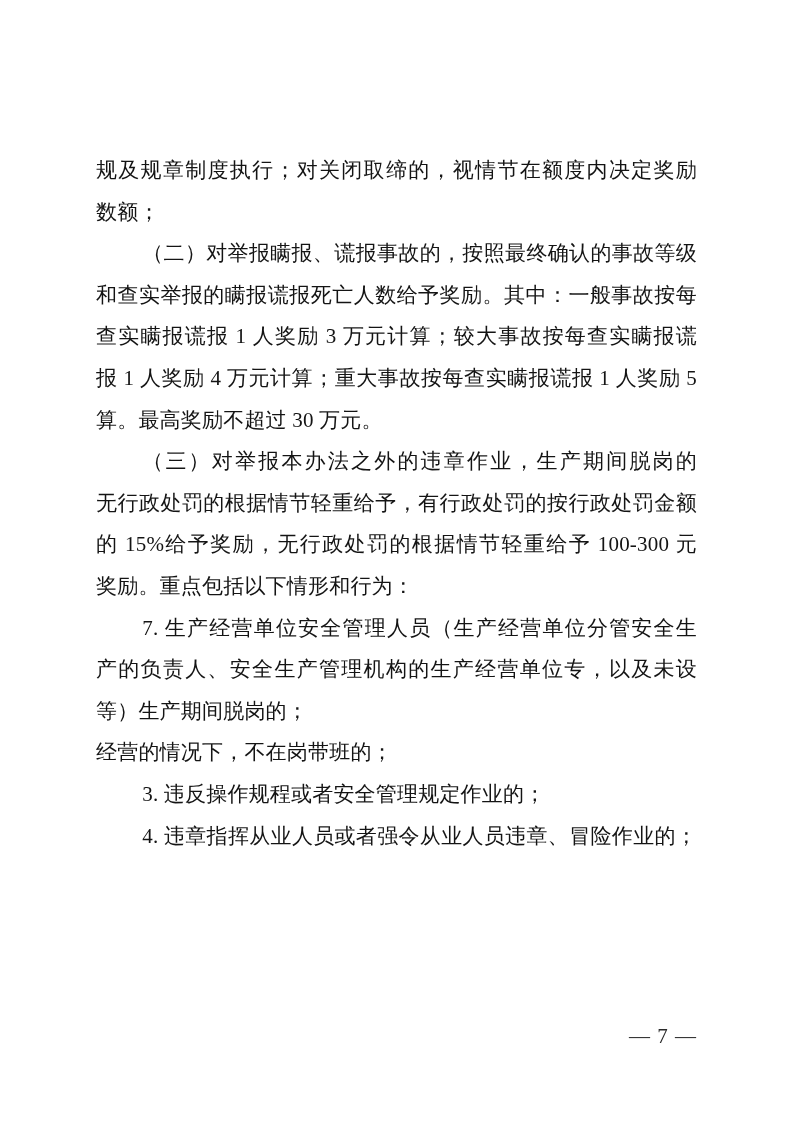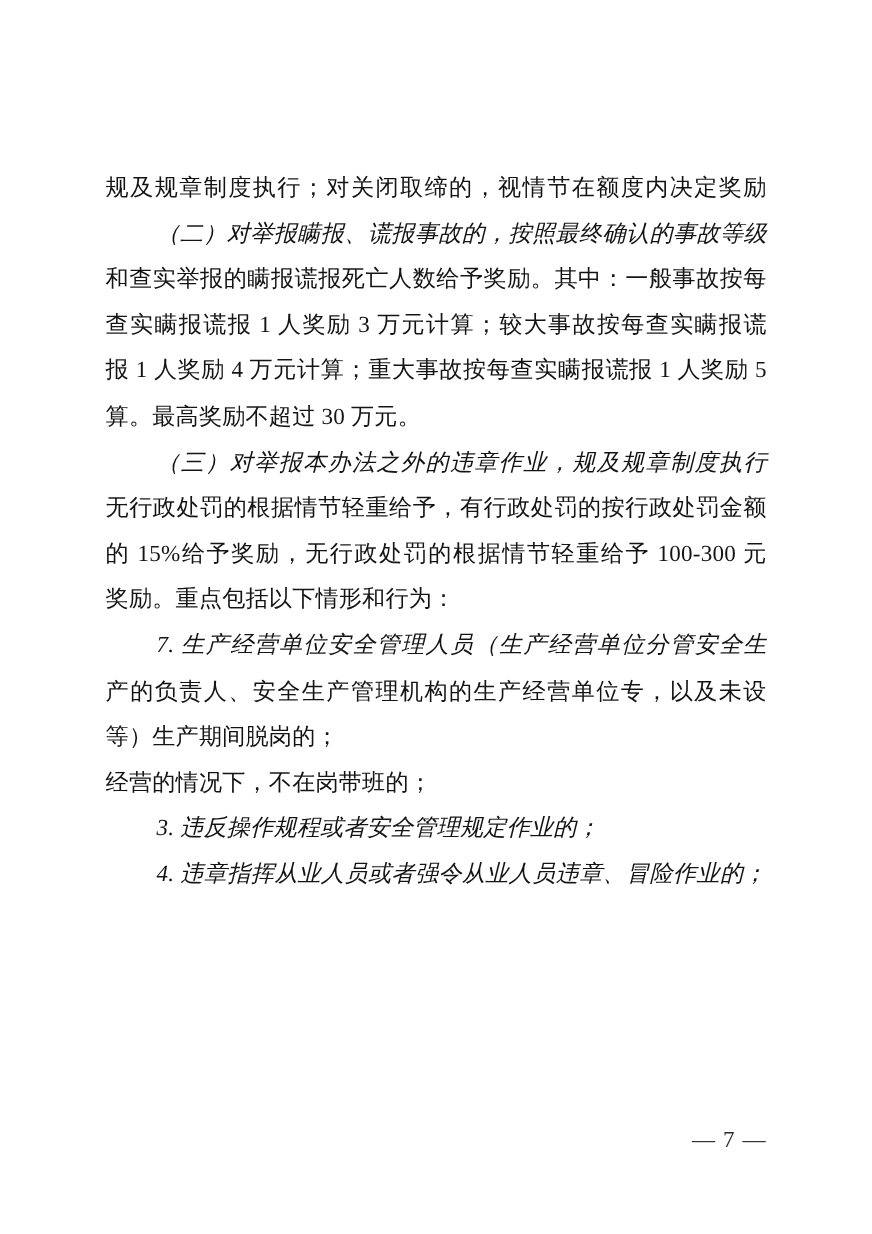--- a/index.html
+++ b/index.html
@@ -37,44 +37,44 @@
     -moz-text-align-last: justify;
     letter-spacing: 0.2px;
   }
   .line.no-fill {
     text-align: left;
     text-align-last: left;
     -moz-text-align-last: left;
   }
   .line.indent {
     text-indent: 2.2em;
-    font-style: italic;
   }
   .page-number {
     position: absolute;
     right: 96px;
     top: 1024px;
     font-size: 21px;
     color: #2a2a2a;
     letter-spacing: 1px;
     white-space: pre;
   }
 </style>
 </head>
 <body>
 
 <div class="page">
   <div class="doc-body">
       <div class="line">规及规章制度执行；对关闭取缔的，视情节在额度内决定奖励</div>
+      <div class="line no-fill">数额；</div>
       <div class="line indent">（二）对举报瞒报、谎报事故的，按照最终确认的事故等级</div>
       <div class="line">和查实举报的瞒报谎报死亡人数给予奖励。其中：一般事故按每</div>
       <div class="line">查实瞒报谎报 1 人奖励 3 万元计算；较大事故按每查实瞒报谎</div>
       <div class="line">报 1 人奖励 4 万元计算；重大事故按每查实瞒报谎报 1 人奖励 5</div>
       <div class="line no-fill">算。最高奖励不超过 30 万元。</div>
-      <div class="line indent">（三）对举报本办法之外的违章作业，规及规章制度执行</div>
+      <div class="line indent">（三）对举报本办法之外的违章作业，生产期间脱岗的</div>
       <div class="line">无行政处罚的根据情节轻重给予，有行政处罚的按行政处罚金额</div>
       <div class="line">的 15%给予奖励，无行政处罚的根据情节轻重给予 100-300 元</div>
       <div class="line no-fill">奖励。重点包括以下情形和行为：</div>
       <div class="line indent">7. 生产经营单位安全管理人员（生产经营单位分管安全生</div>
       <div class="line">产的负责人、安全生产管理机构的生产经营单位专，以及未设</div>
       <div class="line no-fill">等）生产期间脱岗的；</div>
       <div class="line no-fill">经营的情况下，不在岗带班的；</div>
       <div class="line indent no-fill">3. 违反操作规程或者安全管理规定作业的；</div>
       <div class="line indent">4. 违章指挥从业人员或者强令从业人员违章、冒险作业的；</div>
     </div>

